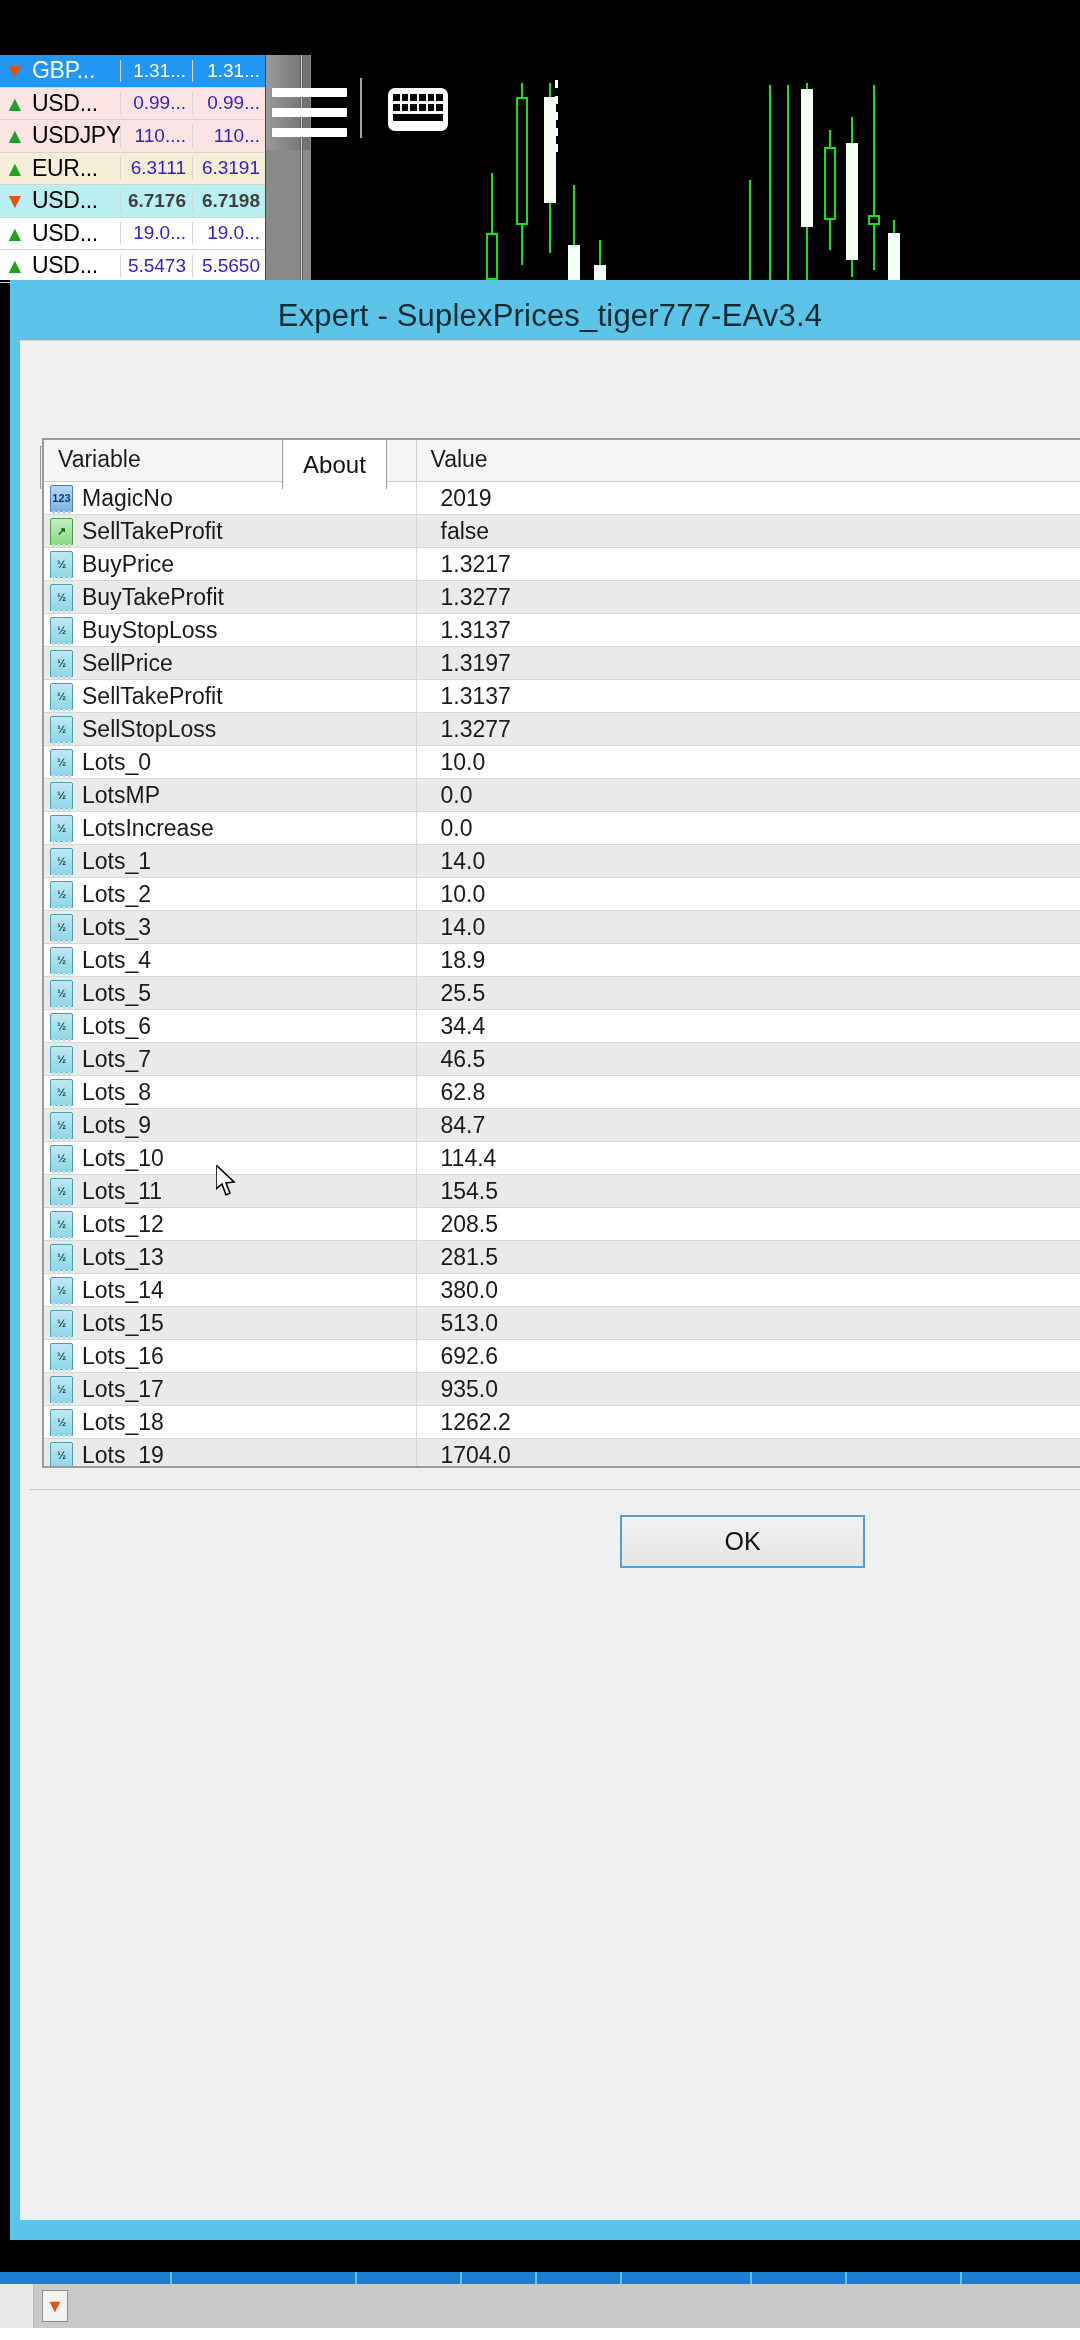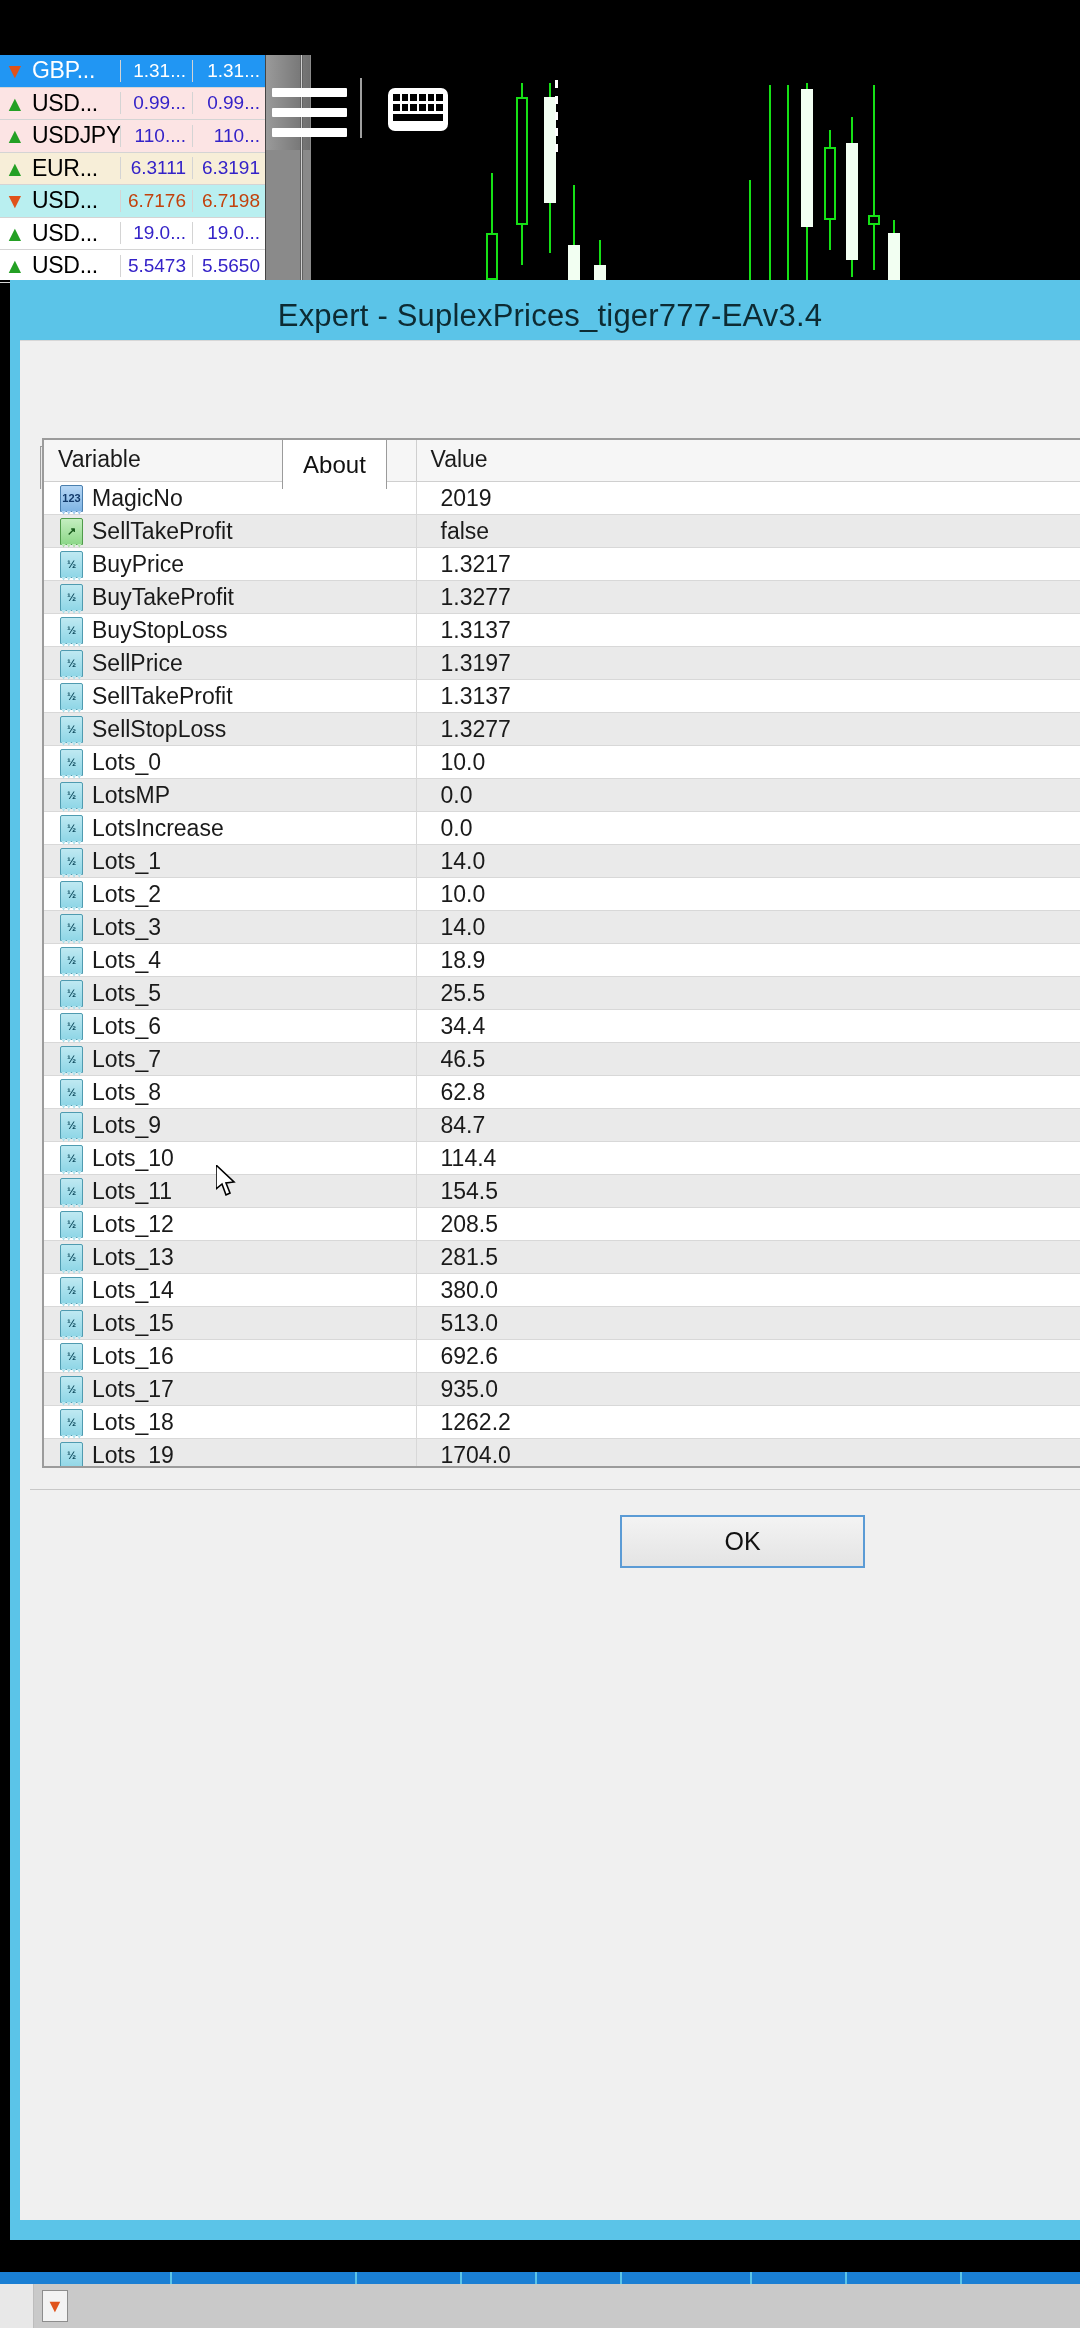--- a/index.html
+++ b/index.html
@@ -27,21 +27,21 @@
   .mw-ask { flex: 0 0 72px; text-align:right; padding-right:4px; white-space:nowrap;
             border-left:1px solid #d4d4d4; }
   .mw-row.sel { background:#2196f3; color:#fff; }
   .mw-row.sel .mw-bid, .mw-row.sel .mw-ask { color:#fff; }
   .mw-row.pink  { background:#fce4e4; }
   .mw-row.cream { background:#f7eed8; }
   .mw-row.cyan  { background:#b9eff0; }
   .up  { color:#24a024; font-size:21px; }
   .dn  { color:#e0521a; font-size:21px; }
   .v-blue { color:#3422c8; }
-  .v-red  { color:#c2410c; }
+  .v-red  { color:#404040;font-weight:bold; }
 
   
   .mw-scroll { position:absolute; left:265px; top:55px; width:46px; height:225px;
                background:#8a8a8a; border-left:1px solid #444;}
   .mw-scroll .thumb { position:absolute; left:0; top:0; width:44px; height:95px;
                background:linear-gradient(to right,#9a9a9a,#6f6f6f); }
   .mw-scroll2 { position:absolute; left:265px; top:280px; width:46px; height:25px; background:#fff; }
   .mw-vline { position:absolute; left:300px; top:55px; width:3px; height:250px;
               background:linear-gradient(to right,#2a2a2a,#cfcfcf,#2a2a2a); }
 
@@ -87,21 +87,21 @@
   .tbl { width:100%; border-collapse:collapse; table-layout:fixed; }
   .tbl col.c1 { width:372px; }
   .tbl col.c2 { width:668px; }
   .tbl th { background:#f6f6f6; border-bottom:1px solid #cfcfcf; border-right:1px solid #cfcfcf;
             text-align:left; font-weight:normal; font-size:23px; color:#1a1a1a;
             padding:6px 0 8px 14px; height:41px; }
   .tbl td { border-bottom:1px solid #d8d8d8; border-right:1px solid #d8d8d8; height:33px;
             font-size:23px; color:#1a1a1a; padding:0; }
   .tbl tr.odd td { background:#fff; }
   .tbl tr.even td { background:#eaeaea; }
-  .cell-var { display:flex; align-items:center; padding-left:16px; gap:9px; }
+  .cell-var { display:flex; align-items:center; padding-left:6px; gap:9px; }
   .cell-val { padding-left:24px; }
   .vicon { width:23px; height:27px; flex:0 0 23px; position:relative;
            display:flex; align-items:center; justify-content:center;
            font-size:11px; color:#13396b; border-radius:2px 2px 0 0;
            font-family:"Liberation Sans", sans-serif; font-weight:bold; }
   .vicon.num   { background:linear-gradient(#b6d7f5,#7fb4e4); border:1px solid #4a7fae; color:#123a6b;}
   .vicon.bool  { background:linear-gradient(#c4eec0,#8ed889); border:1px solid #4f9b4a; color:#16591a;}
   .vicon.half  { background:linear-gradient(#bfe9f2,#8fd6e6); border:1px solid #4f9bb0; color:#0e4b5e;}
   .vicon::after{ content:""; position:absolute; left:0; bottom:-4px; width:100%; height:4px;
                  background:inherit; clip-path:polygon(0 0,12% 100%,25% 0,37% 100%,50% 0,62% 100%,75% 0,87% 100%,100% 0); }

